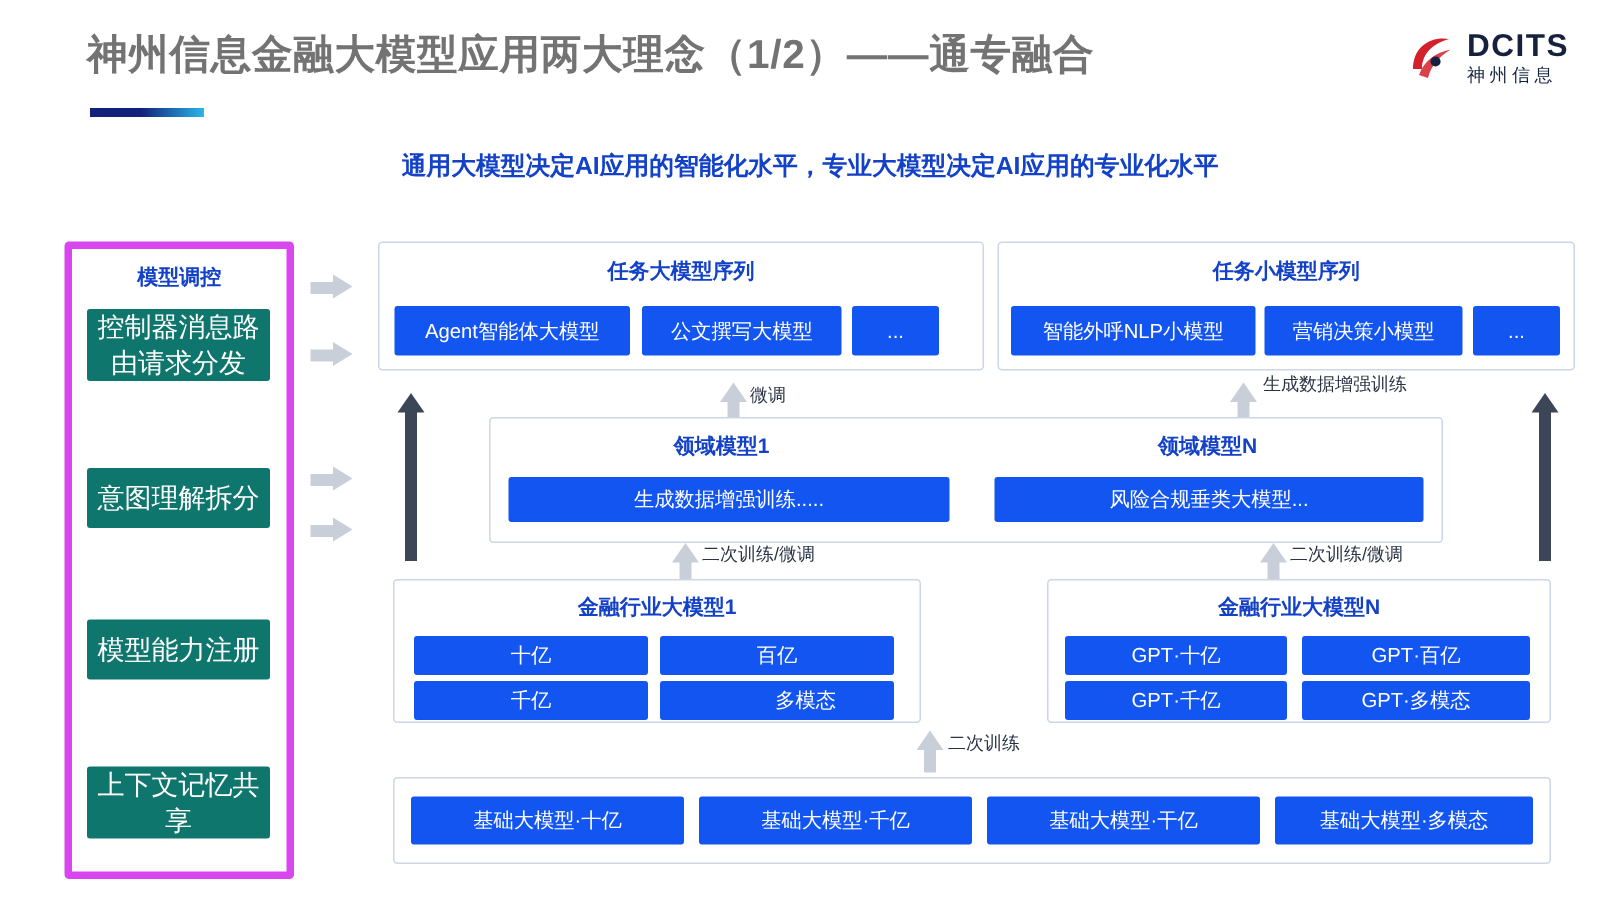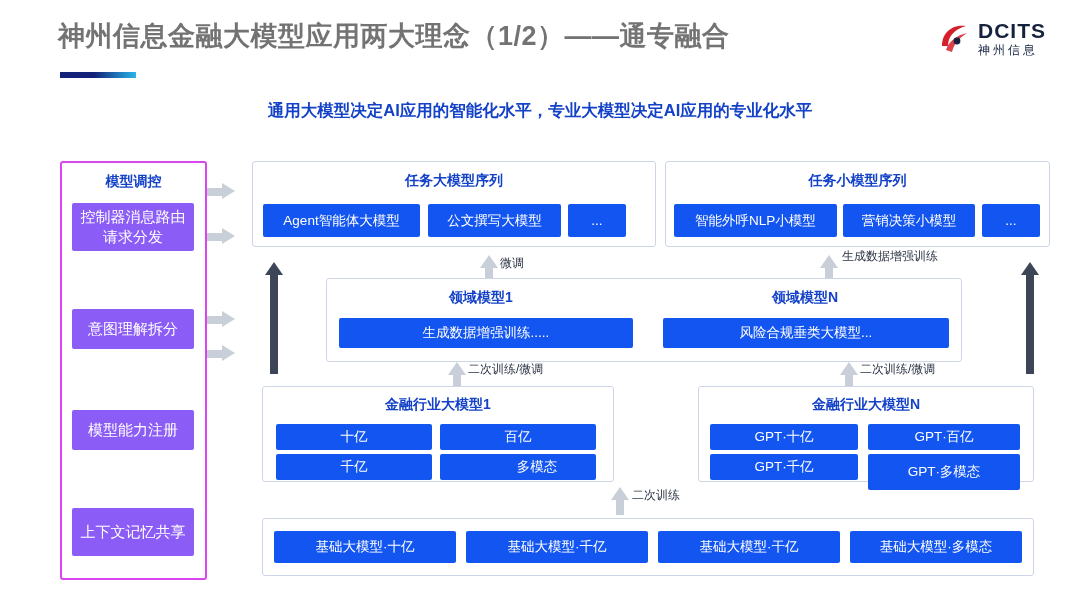--- a/index.html
+++ b/index.html
@@ -76,46 +76,46 @@
     top: 100px;
     text-align: center;
     font-size: 16.5px;
     font-weight: bold;
     color: #1341c8;
   }
 
   
   .left-panel {
     position: absolute;
-    left: 60px;
+    left: 43px;
     top: 161px;
     width: 143px;
     height: 415px;
-    border: 2px solid #d946ef;
+    border: 5px solid #d946ef;
     border-radius: 3px;
     background: #ffffff;
     text-decoration: underline;
   }
   .left-title {
     position: absolute;
     left: 0;
     right: 0;
     top: 10px;
     text-align: center;
     font-size: 14px;
     font-weight: bold;
     color: #1341c8;
   }
   .left-item {
     position: absolute;
     left: 10px;
     width: 122px;
-    background: #8b5cf6;
+    background: #0f766e;
     color: #ffffff;
-    font-size: 15px;
+    font-size: 18px;
     border-radius: 2px;
     display: flex;
     align-items: center;
     justify-content: center;
     text-align: center;
     line-height: 1.35;
     padding: 0 4px;
     box-sizing: border-box;
   }
   #li0 { top: 40px;  height: 48px; }
@@ -314,21 +314,21 @@
   <div class="blue-chip" style="left:440px; top:424px; width:156px; height:26px;">百亿</div>
   <div class="blue-chip" style="left:276px; top:454px; width:156px; height:26px;">千亿</div>
   <div class="blue-chip" style="left:440px; top:454px; width:156px; height:26px;padding-left:42px;">多模态</div>
 
   <div class="group-box" style="left:698px; top:386px; width:336px; height:96px;">
     <div class="group-title" style="top:9px;">金融行业大模型N</div>
   </div>
   <div class="blue-chip" style="left:710px; top:424px; width:148px; height:26px;">GPT·十亿</div>
   <div class="blue-chip" style="left:868px; top:424px; width:152px; height:26px;">GPT·百亿</div>
   <div class="blue-chip" style="left:710px; top:454px; width:148px; height:26px;">GPT·千亿</div>
-  <div class="blue-chip" style="left:868px; top:454px; width:152px; height:36px;">GPT·多模态</div>
+  <div class="blue-chip" style="left:868px; top:454px; width:152px; height:26px;">GPT·多模态</div>
 
   <div class="arrow-up" style="left:611px; top:487px; height:28px;">
     <div class="head"></div>
       <div class="shaft" style="height:16px;"></div>
   </div>
   <div class="arrow-label" style="left:632px; top:488px;">二次训练</div>
 
   <div class="group-box" style="left:262px; top:518px; width:772px; height:58px;"></div>
   <div class="blue-chip" style="left:274px; top:531px; width:182px; height:32px;">基础大模型·十亿</div>
   <div class="blue-chip" style="left:466px; top:531px; width:182px; height:32px;">基础大模型·千亿</div>

